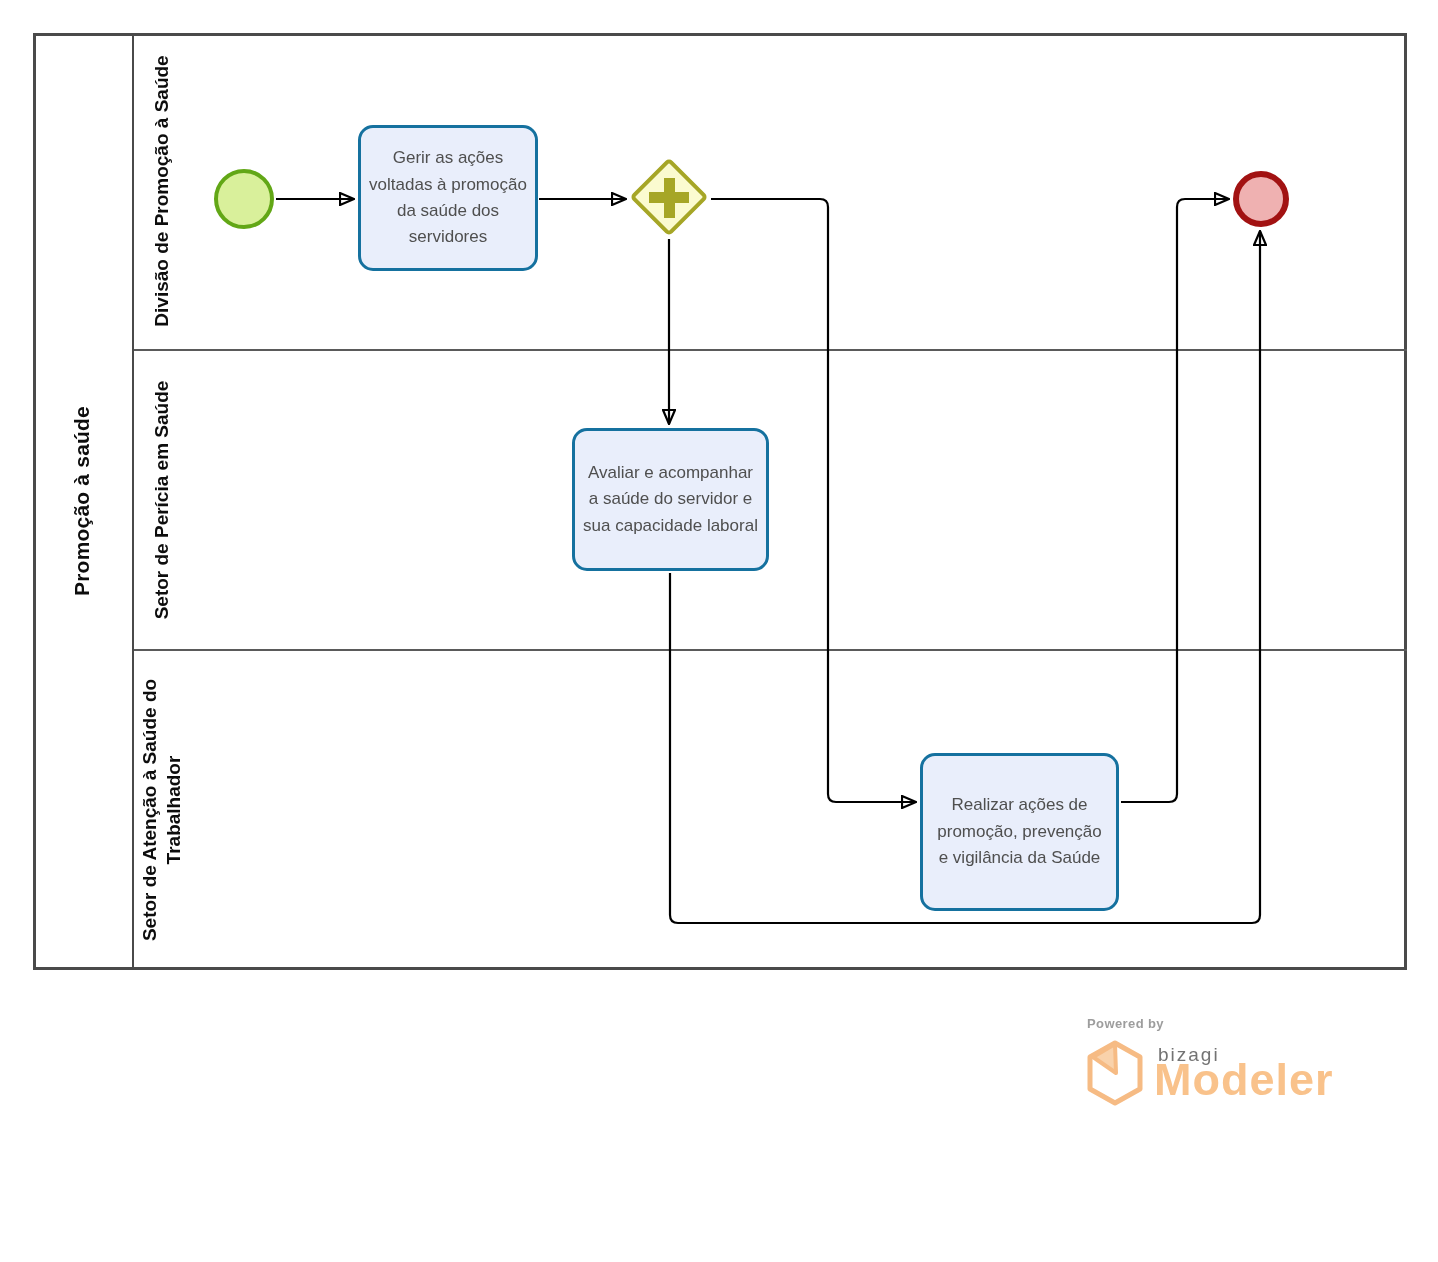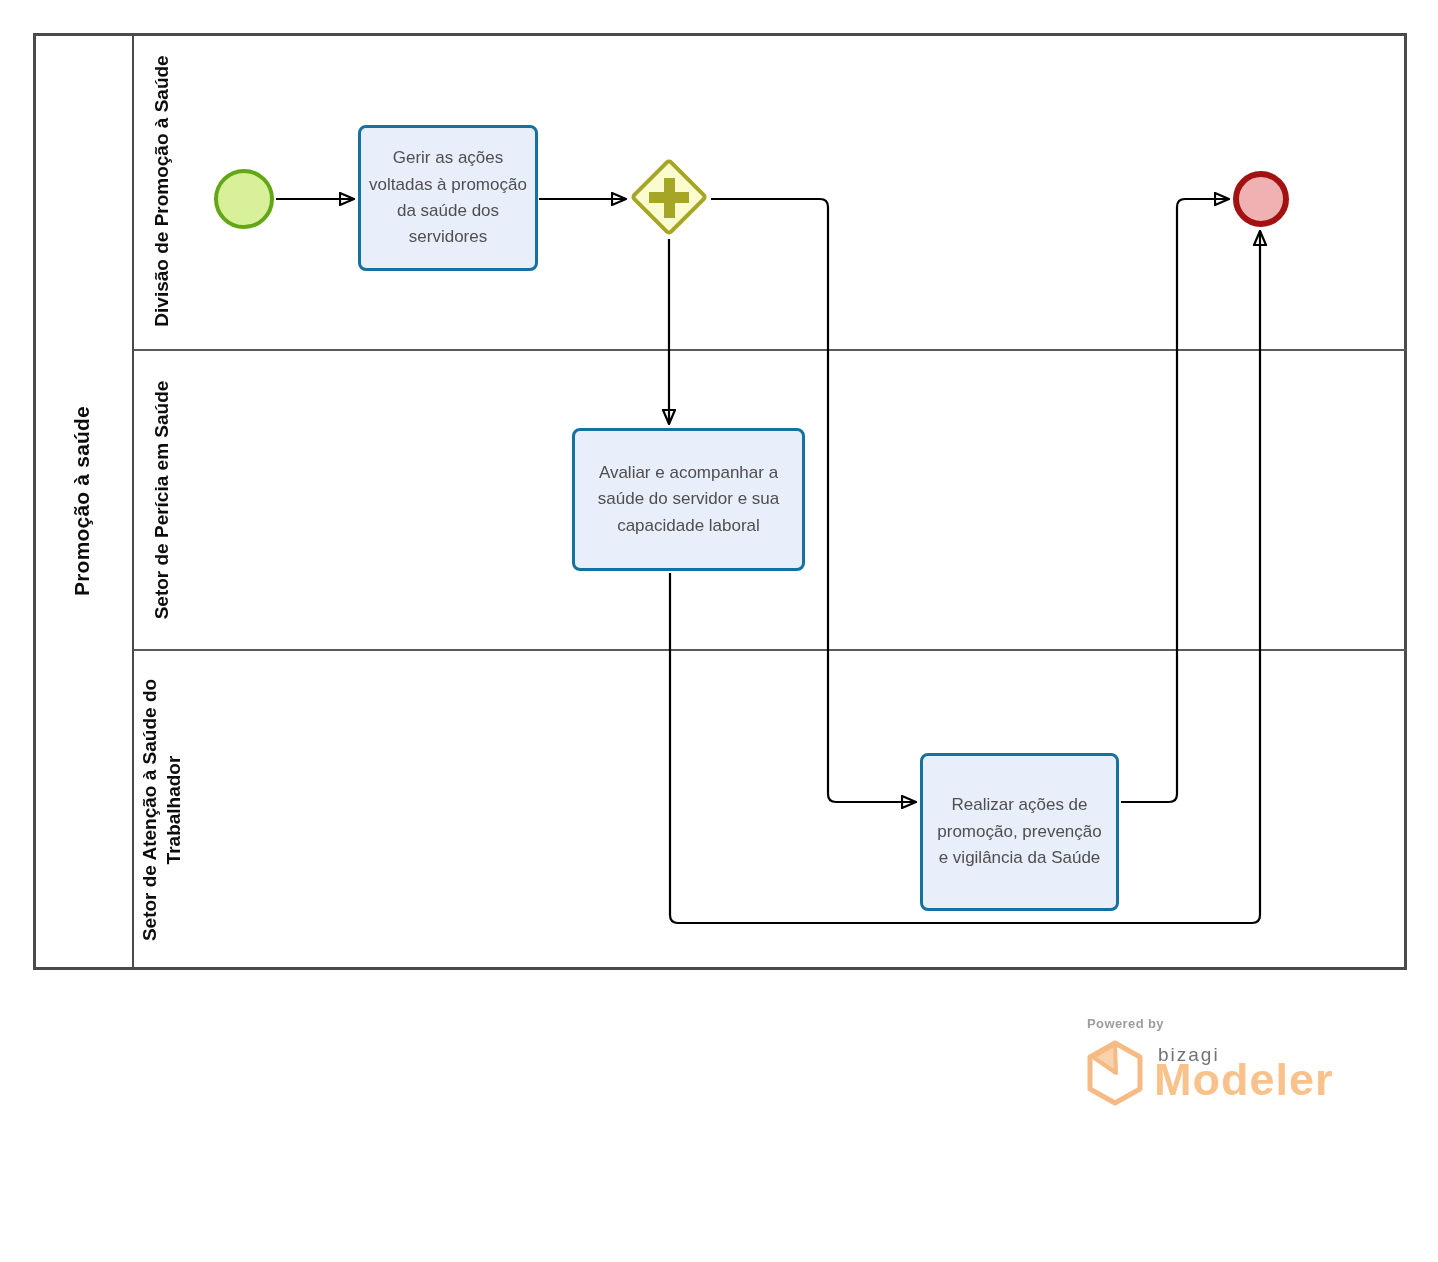--- a/index.html
+++ b/index.html
@@ -26,27 +26,27 @@
   .lane-label { font-size:19px; }
   .lane-label.l1 { left:162px; top:191px; }
   .lane-label.l2 { left:162px; top:500px; }
   .lane-label.l3 { left:162px; top:810px; white-space:normal; width:310px; line-height:1.25; }
   
   svg.flows { position:absolute; left:0; top:0; pointer-events:none; }
   svg.flows path { stroke:#000; stroke-width:2.2; fill:none; }
   
   .task {
     position:absolute; box-sizing:border-box;
-    border:3px solid #15719f; border-radius:8px; background:#e9eefb;
+    border:3px solid #15719f; border-radius:15px; background:#e9eefb;
     color:#4f4f4f; font-size:17px; line-height:1.55;
     display:flex; align-items:center; justify-content:center; text-align:center;
     padding:8px 8px;
   }
   .task.t1 { left:358px; top:125px; width:180px; height:146px; }
-  .task.t2 { left:572px; top:428px; width:233px; height:143px; }
+  .task.t2 { left:572px; top:428px; width:197px; height:143px; }
   .task.t3 { left:920px; top:753px; width:199px; height:158px; }
   .event { position:absolute; box-sizing:border-box; border-radius:50%; }
   .event.start { left:214px; top:169px; width:60px; height:60px;
                  border:4px solid #62a716; background:#d9f09b; }
   .event.end   { left:1233px; top:171px; width:56px; height:56px;
                  border:6px solid #a21212; background:#efb1b1; }
   .gateway {
     position:absolute; left:641px; top:169px; width:56px; height:56px;
     transform:rotate(45deg); background:#fbfbd0; border:4px solid #a6a626;
     border-radius:5px; box-sizing:border-box;

